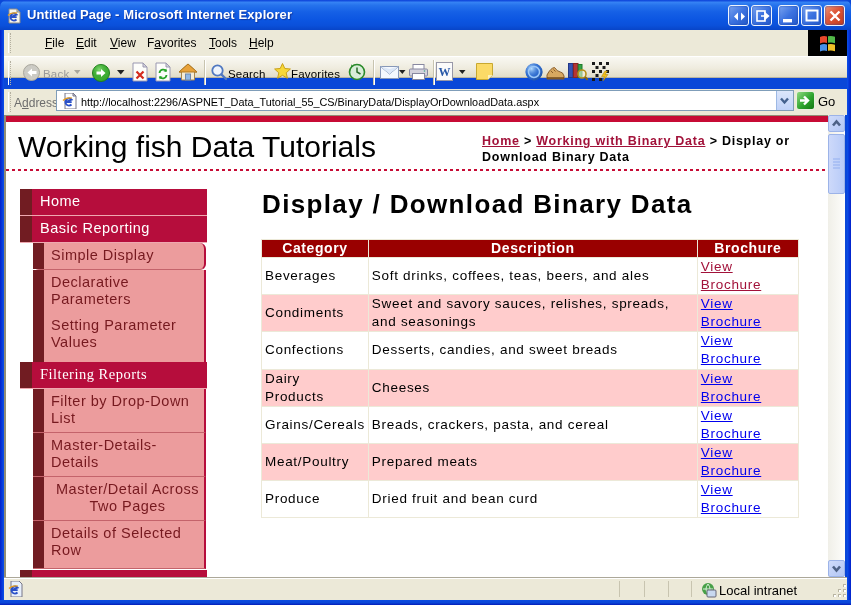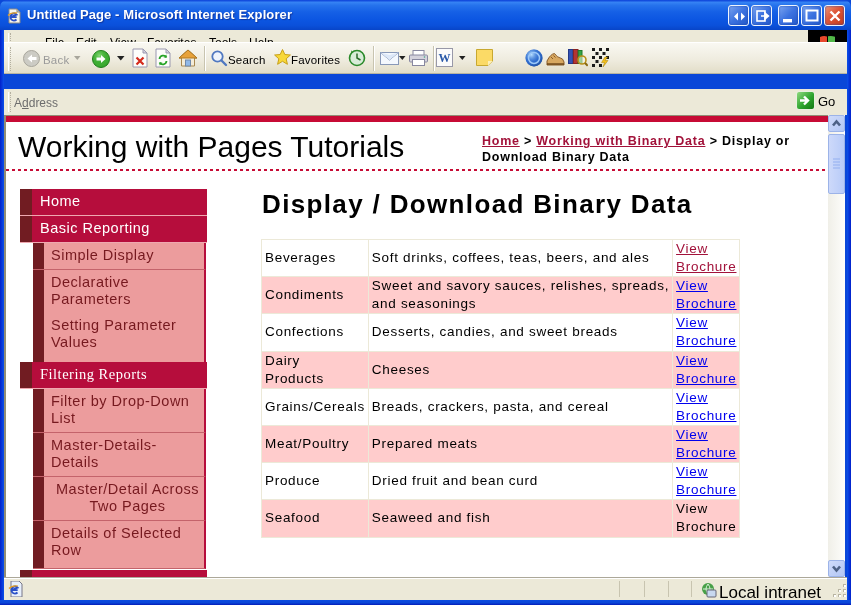--- a/index.html
+++ b/index.html
@@ -20,21 +20,21 @@
   #btnclose { background:linear-gradient(135deg,#ec9678 0%,#dd5538 45%,#c03b1c 100%); }
 
   
   #menubar { left:4px; top:30px; width:843px; height:27px; background:#ece9d8; border-bottom:1px solid #d8d4c0; }
   .grip { width:3px; border-left:1px solid #fff; border-right:1px dotted #b4b0a0; }
   .menuitem { position:absolute; top:6px; font-size:12px; color:#000;margin-left:20px; }
   .menuitem u { text-decoration:underline; }
   #throbber { left:808px; top:30px; width:39px; height:27px; background:#000; }
 
   
-  #toolbar { left:4px; top:42px; width:843px; height:32px;
+  #toolbar { left:4px; top:56px; width:843px; height:22px;
     background:linear-gradient(180deg,#f9f8f2 0%,#efecdf 55%,#e2ddc8 100%);
     border-top:1px solid #fff; border-bottom:1px solid #b8b4a2; }
   .tbtext { position:absolute; font-size:11.5px; color:#9a9a9a; letter-spacing:0.2px; }
   .tbsep { position:absolute; top:3px; height:25px; width:2px; border-left:1px solid #c8c4b0; border-right:1px solid #fff; }
 
   
   #addrbar { left:4px; top:89px; width:843px; height:26px; background:#ece9d8; }
   #addrlabel { left:10px; top:7px; font-size:12px; color:#6d6d6d; position:absolute; }
   #addrinput { left:52px; top:1px; width:738px; height:21px; background:#fff; border:1px solid #7f9db9; position:absolute; }
   #addrurl { left:24px; top:4px; font-size:11.8px; transform:scaleX(0.92); transform-origin:0 0; color:#000; position:absolute; white-space:nowrap; }
@@ -74,21 +74,21 @@
   .c3 { width:101px; }
 
   
   #vscroll { left:828px; top:115px; width:17px; height:462px; background:linear-gradient(90deg,#f0efe8,#fdfdfb); position:absolute; }
   .sbtn { position:absolute; left:0; width:17px; height:17px; background:linear-gradient(135deg,#cfdbfa,#b2c6f4); border:1px solid #9cb3e8; border-radius:2px; }
   #sthumb { position:absolute; left:0; top:19px; width:17px; height:60px; background:linear-gradient(90deg,#cdd9fa,#b8cbf8); border:1px solid #9cb3e8; border-radius:2px; }
 
   
   #statusbar { left:4px; top:577px; width:843px; height:23px; background:#ece9d8; border-top:1px solid #aca899; box-shadow:inset 0 1px 0 #fff; position:absolute; }
   .ssep { position:absolute; top:3px; height:16px; width:1px; background:#c8c4b0; }
-  #statustext { position:absolute; left:715px; top:5px; font-size:17px; color:#000; }
+  #statustext { position:absolute; left:715px; top:5px; font-size:13px; color:#000; }
 
   #borderright { left:847px; top:30px; width:4px; height:570px; background:linear-gradient(90deg,#0b50e8,#0220cb); position:absolute; }
   #borderleft { left:0px; top:30px; width:4px; height:570px; background:linear-gradient(90deg,#0220cb,#0b50e8); position:absolute; }
   #borderbottom { left:0px; top:600px; width:851px; height:5px; background:linear-gradient(180deg,#0b4be0 0%,#0a46d8 55%,#041cb8 100%); position:absolute; }
 </style>
 </head>
 <body>
   <div id="titlebar" class="abs"></div>
   <div id="titleicon" class="abs">
     <svg width="16" height="16" viewBox="0 0 16 16">
@@ -284,42 +284,54 @@
         <rect x="0" y="16" width="3" height="3"></rect>
         <rect x="7" y="16" width="3" height="3"></rect>
       </g>
       <path d="M13 9 l-3.5 5.5 h3 l-1.5 4.5 5-6.5 h-3 l2.5-3.5 z" fill="#f4c018" stroke="#a88008" stroke-width="0.5"></path>
     </svg>
   </div>
 
   <div id="addrbar" class="abs">
     <div class="grip abs" style="left:4px;top:3px;height:20px;"></div>
     <div id="addrlabel">A<u style="text-decoration:underline">d</u>dress</div>
+    <div id="addrinput">
+      <svg class="abs" style="left:5px;top:2px;" width="16" height="16" viewBox="0 0 16 16">
+        <path d="M3 0 h8 l3 3 v13 h-11 z" fill="#fff" stroke="#778"></path>
+        <path d="M11 0 l3 3 h-3 z" fill="#ccd" stroke="#778"></path>
+        <path d="M9.5 11.5 a3.6 3.6 0 1 1 0.3 -4.8 l-6.6 2.4 h6.5" fill="none" stroke="#2a50c8" stroke-width="1.8"></path>
+        <path d="M1 7.5 q3-3.5 9-2.5" fill="none" stroke="#e8a020" stroke-width="1.2"></path>
+      </svg>
+      <div id="addrurl">http://localhost:2296/ASPNET_Data_Tutorial_55_CS/BinaryData/DisplayOrDownloadData.aspx</div>
+      <div id="addrdrop"><svg width="15" height="18">
+          <path d="M4 7.5 l3.5 4 3.5-4" fill="none" stroke="#44618e" stroke-width="2.4"></path>
+        </svg></div>
+    </div>
     <div id="gobtn"><svg width="17" height="17">
         <path d="M3 8.5 h7 M7 4.5 l4 4 -4 4" stroke="#fff" stroke-width="2.4" fill="none"></path>
       </svg></div>
     <div id="gotext">Go</div>
   </div>
 
   <div id="page" class="abs">
     <div id="redstrip"></div>
-    <div id="sitetitle">Working with Pages Tutorials</div>
+    <div id="sitetitle">Working fish Data Tutorials</div>
     <div id="breadcrumb"><a href="#">Home</a> &gt; <a href="#">Working with Binary Data</a> &gt; Display or Download Binary Data</div>
     <div id="dashline"></div>
 
     <div id="nav">
       <div class="nav1" style="top:73px;">
         <span class="blk"></span>
         <span class="txt">Home</span>
       </div>
       <div class="nav1" style="top:100px;">
         <span class="blk"></span>
         <span class="txt">Basic Reporting</span>
       </div>
-      <div class="nav2" style="top:127px;">
+      <div class="nav2" style="top:127px;border-radius:6px;">
         <span class="blk"></span>
         <span class="txt">Simple Display</span>
       </div>
       <div class="nav2" style="top:154px;">
         <span class="blk"></span>
         <span class="txt">Declarative<br>Parameters</span>
       </div>
       <div class="nav2" style="top:197px;">
         <span class="blk"></span>
         <span class="txt" style="padding-bottom:17px;">Setting Parameter<br>Values</span>
@@ -345,20 +357,25 @@
         <span class="txt" style="padding-bottom:9px;">Details of Selected<br>Row</span>
       </div>
       <div class="nav1" style="top:454px;height:9px;">
         <span class="blk"></span>
       </div>
     </div>
 
     <div id="heading">Display / Download Binary Data</div>
     <table id="gridtable">
       <tbody>
+        <tr>
+          <th class="c1">Category</th>
+          <th class="c2">Description</th>
+          <th class="c3">Brochure</th>
+        </tr>
       <tr>
           <td>Beverages</td>
           <td>Soft drinks, coffees, teas, beers, and ales</td>
           <td><a href="#" class="visited">View<br>Brochure</a></td>
         </tr>
       <tr class="alt">
           <td>Condiments</td>
           <td>Sweet and savory sauces, relishes, spreads,<br>and seasonings</td>
           <td><a href="#">View<br>Brochure</a></td>
         </tr>
@@ -379,25 +396,20 @@
         </tr>
       <tr class="alt">
           <td>Meat/Poultry</td>
           <td>Prepared meats</td>
           <td><a href="#">View<br>Brochure</a></td>
         </tr>
       <tr>
           <td>Produce</td>
           <td>Dried fruit and bean curd</td>
           <td><a href="#">View<br>Brochure</a></td>
-        </tr>
-      <tr class="alt">
-          <td>Seafood</td>
-          <td>Seaweed and fish</td>
-          <td>View<br>Brochure</td>
         </tr>
     </tbody>
     </table>
   </div>
 
   <div id="vscroll" class="abs">
     <div class="sbtn" style="top:0;"><svg width="15" height="15">
         <path d="M4 9.5 l3.5-4 3.5 4" fill="none" stroke="#4d6185" stroke-width="2.6"></path>
       </svg></div>
     <div id="sthumb">

